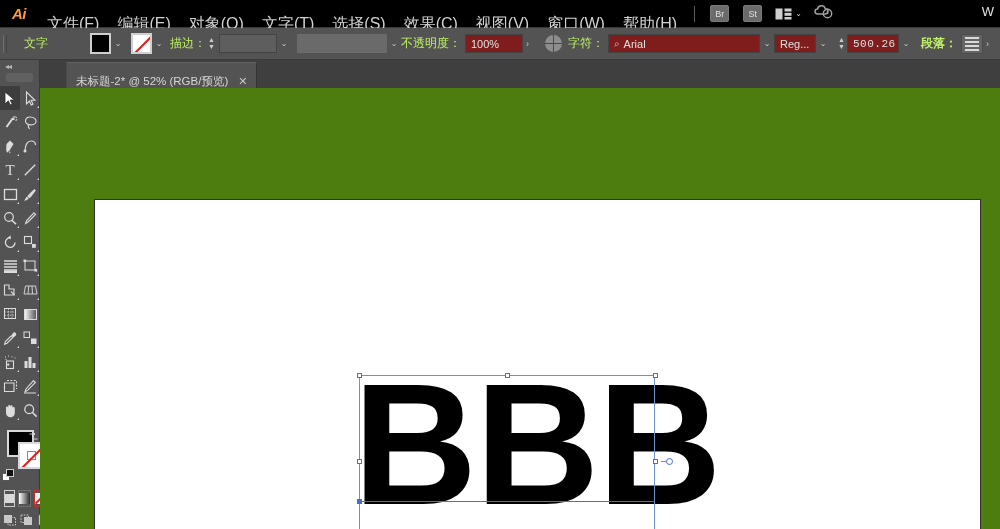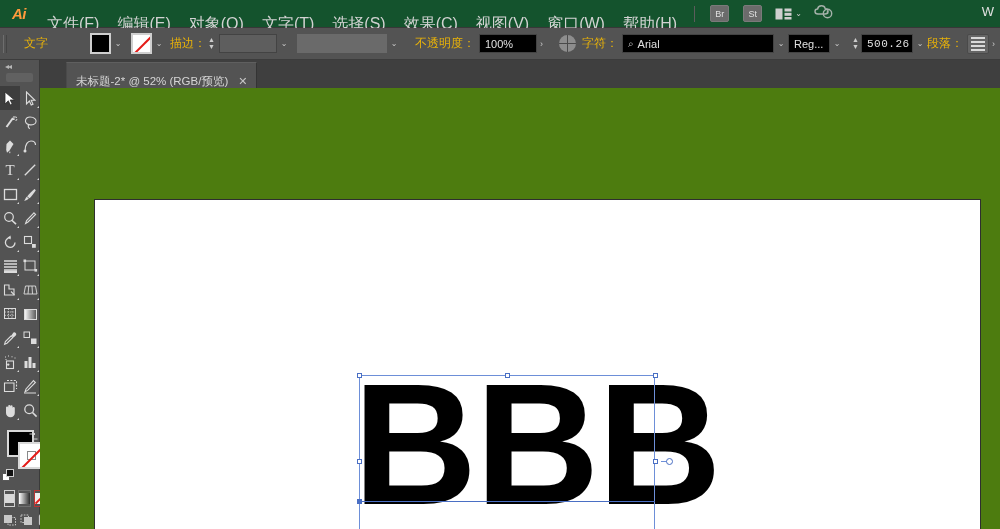--- a/index.html
+++ b/index.html
@@ -8,21 +8,21 @@
     background: #545454;
     font-family: "Liberation Sans", sans-serif;
     overflow: hidden;
     -webkit-font-smoothing: antialiased;
   }
   #app { position: relative; width: 1000px; height: 529px; }
 
   
   .menubar {
     position: absolute; top: 0; left: 0; width: 1000px; height: 28px;
-    background: #14532d;
+    background: #000000;
     display: flex; align-items: center;
     border-bottom: 1px solid #383838;
   }
   .ai-logo {
     width: 38px; height: 28px;
     display: flex; align-items: center; justify-content: center;
     font-size: 15px; font-weight: bold; font-style: italic;
     color: #ff9a3c; letter-spacing: -0.5px;
   }
   .menu-item {
@@ -56,21 +56,21 @@
     border-bottom: 1px solid #3c3c3c;
   }
   .cb-grip {
     width: 10px; height: 32px;
     display: flex; align-items: center; justify-content: center;
   }
   .cb-grip::before {
     content: ''; width: 2px; height: 18px;
     border-left: 1px solid #6e6e6e; border-right: 1px solid #444;
   }
-  .cb-label { font-size: 12px; color: #eab308; white-space: nowrap; }
+  .cb-label { font-size: 12px; color: #bef264; white-space: nowrap; }
   .sw-fill {
     width: 21px; height: 21px; background: #000;
     border: 2px solid #cfcfcf; margin-left: 6px;
   }
   .sw-none {
     width: 21px; height: 21px; background: #fff;
     border: 2px solid #cfcfcf; margin-left: 6px; position: relative; overflow: hidden;
   }
   .sw-none::after {
     content: ''; position: absolute; left: -4px; top: 8px;
@@ -80,21 +80,21 @@
     width: 14px; height: 20px; display: flex;
     align-items: center; justify-content: center;
     font-size: 8px; color: #cbcbcb; cursor: pointer;
   }
   .stepper {
     width: 11px; height: 20px; display: flex; flex-direction: column;
     align-items: center; justify-content: center; gap: 1px;
     color: #cdcdcd; font-size: 7px; line-height: 6px; cursor: pointer;
   }
   .field {
-    height: 19px; background: #000000; border: 1px solid #434343;
+    height: 19px; background: #7f1d1d; border: 1px solid #434343;
     color: #e0e0e0; font-size: 11px; display: flex; align-items: center;
     padding: 0 5px; white-space: nowrap; overflow: hidden;
   }
   .field.blank { background: #5e5e5e; }
   .field.flat { background: #6a6a6a; border-color: #6a6a6a; }
   .field.mono { font-family: "Liberation Mono", monospace; letter-spacing: .5px; }
   .globe {
     width: 17px; height: 17px; border-radius: 50%;
     background: #8d8d8d; margin: 0 6px; position: relative;
   }
@@ -329,21 +329,21 @@
     <div class="stepper">
       <span>▲</span>
         <span>▼</span>
     </div>
     <div class="field blank" style="width:58px;margin-left:2px;"></div>
     <div class="dd-arrow">⌄</div>
 
     <div class="field flat" style="width:90px;margin-left:6px;"></div>
     <div class="dd-arrow">⌄</div>
 
-    <div class="cb-label" style="margin-left:14px;">不透明度：</div>
+    <div class="cb-label" style="">不透明度：</div>
     <div class="field" style="width:58px;margin-left:4px;">100%</div>
     <div class="cb-arrow-r">›</div>
 
     <div class="globe" style="margin-left:16px;"></div>
 
     <div class="cb-label" style="">字符：</div>
 
     <div class="field" style="width:152px;margin-left:4px;">
       <span class="search-ic">⌕</span>
       <span class="mono">Arial</span>
@@ -353,21 +353,21 @@
     <div class="field" style="width:42px;">Reg...</div>
     <div class="dd-arrow">⌄</div>
 
     <div class="stepper" style="margin-left:6px;">
       <span>▲</span>
         <span>▼</span>
     </div>
     <div class="field mono" style="width:52px;">500.26</div>
     <div class="dd-arrow">⌄</div>
 
-    <div class="cb-label" style="">段落：</div>
+    <div class="cb-label" style="margin-left:8px;font-weight:bold;">段落：</div>
 
     <div class="para-icon">
       <i></i>
         <i></i>
         <i></i>
         <i></i>
     </div>
     <div class="cb-arrow-r">›</div>
   </div>
 

